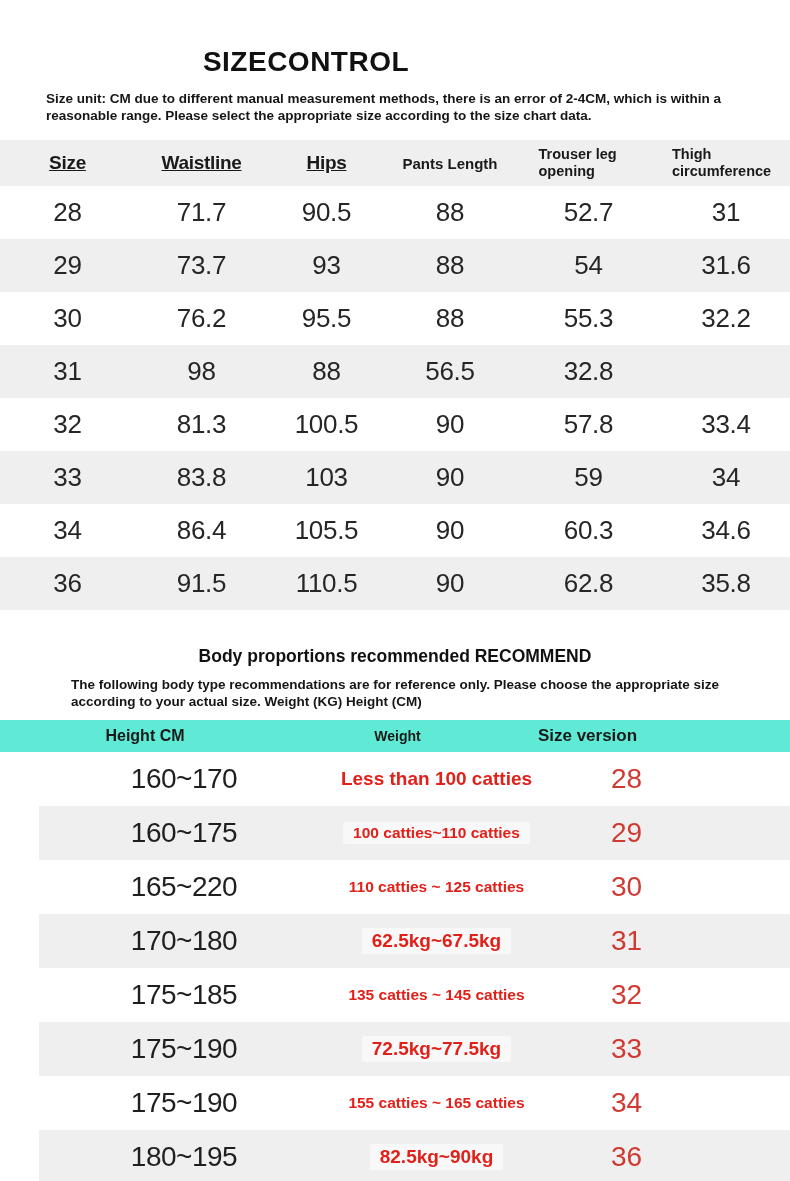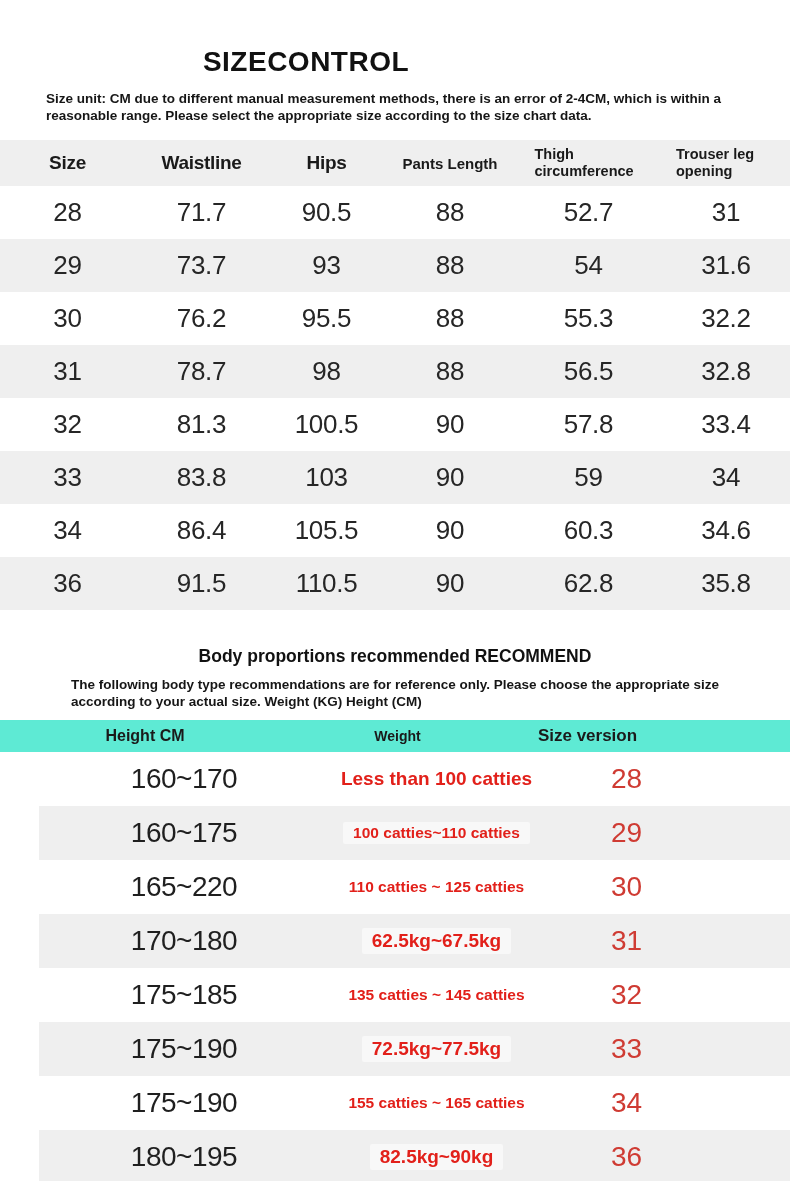--- a/index.html
+++ b/index.html
@@ -37,21 +37,21 @@
   }
   .t1-header{
     height:46px;
     background:#efefef;
   }
   .t1-header .hc{
     text-align:center;
     font-weight:bold;
     color:#1a1a1a;
   }
-  .hc-lg{font-size:19px;letter-spacing:-0.3px;}
+  .hc-lg{font-size:19px;letter-spacing:-0.3px;text-decoration:underline;}
   .hc-md{font-size:15px;}
   .hc-2l{font-size:14.5px;line-height:17px;display:flex;justify-content:center;}
   .hc-2l .wrapbox{width:108px;text-align:left;}
   .hc-2l.trouser .wrapbox{width:100px;}
   .t1-row{
     height:53px;
     text-align:center;
     font-size:26px;
     letter-spacing:-0.3px;
     color:#262626;
@@ -126,26 +126,26 @@
   <div class="s1-title">SIZECONTROL</div>
 
   <div class="s1-disclaimer">Size unit: CM due to different manual measurement methods, there is an error of 2-4CM, which is within a reasonable range. Please select the appropriate size according to the size chart data.</div>
 
   <div class="t1">
     <div class="t1-grid t1-header">
       <div class="hc hc-lg">Size</div>
       <div class="hc hc-lg">Waistline</div>
       <div class="hc hc-lg">Hips</div>
       <div class="hc hc-md">Pants Length</div>
+      <div class="hc hc-2l trouser">
+          <span class="wrapbox">Trouser leg opening</span>
+        </div>
       <div class="hc hc-2l">
           <span class="wrapbox">Thigh circumference</span>
         </div>
-      <div class="hc hc-2l trouser">
-          <span class="wrapbox">Trouser leg opening</span>
-        </div>
     </div>
 
     <div class="t1-grid t1-row">
       <div>28</div>
       <div>71.7</div>
       <div>90.5</div>
       <div>88</div>
       <div>52.7</div>
       <div>31</div>
     </div>
@@ -160,21 +160,20 @@
     <div class="t1-grid t1-row">
       <div>30</div>
       <div>76.2</div>
       <div>95.5</div>
       <div>88</div>
       <div>55.3</div>
       <div>32.2</div>
     </div>
     <div class="t1-grid t1-row alt">
       <div>31</div>
-      <div>78.7</div>
       <div>98</div>
       <div>88</div>
       <div>56.5</div>
       <div>32.8</div>
     </div>
     <div class="t1-grid t1-row">
       <div>32</div>
       <div>81.3</div>
       <div>100.5</div>
       <div>90</div>

